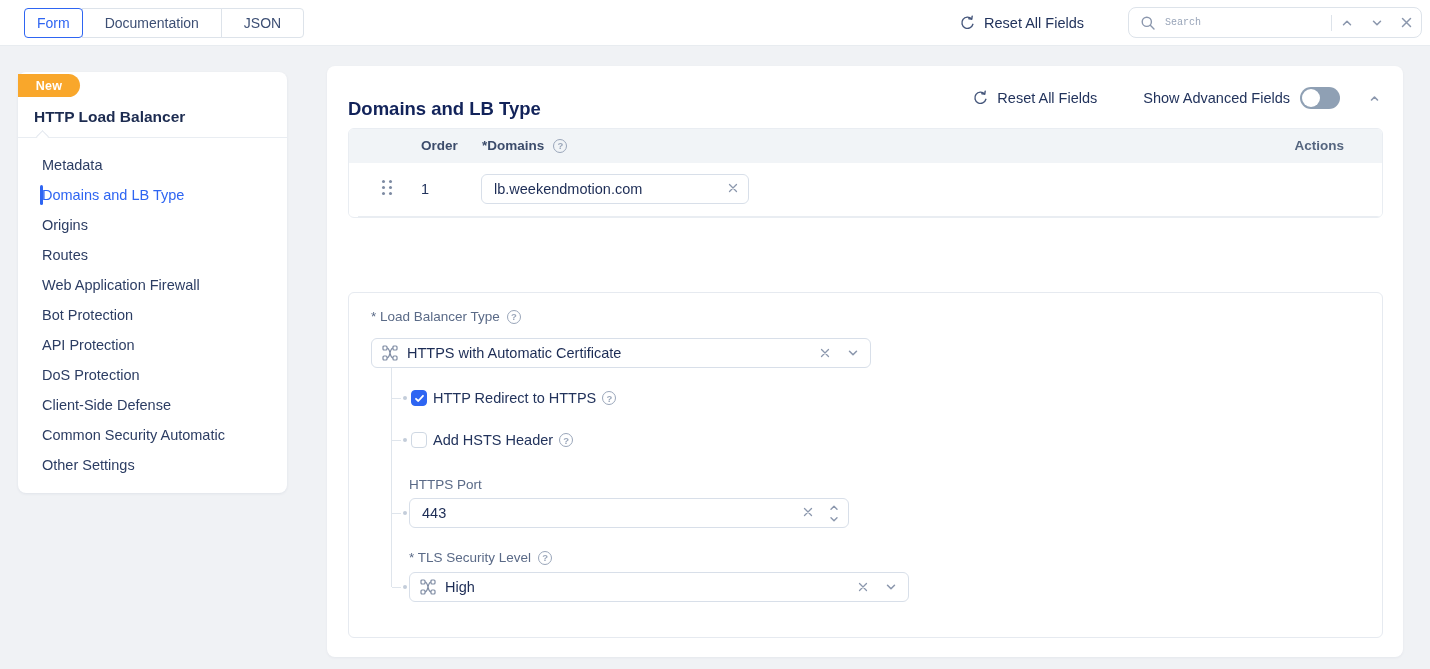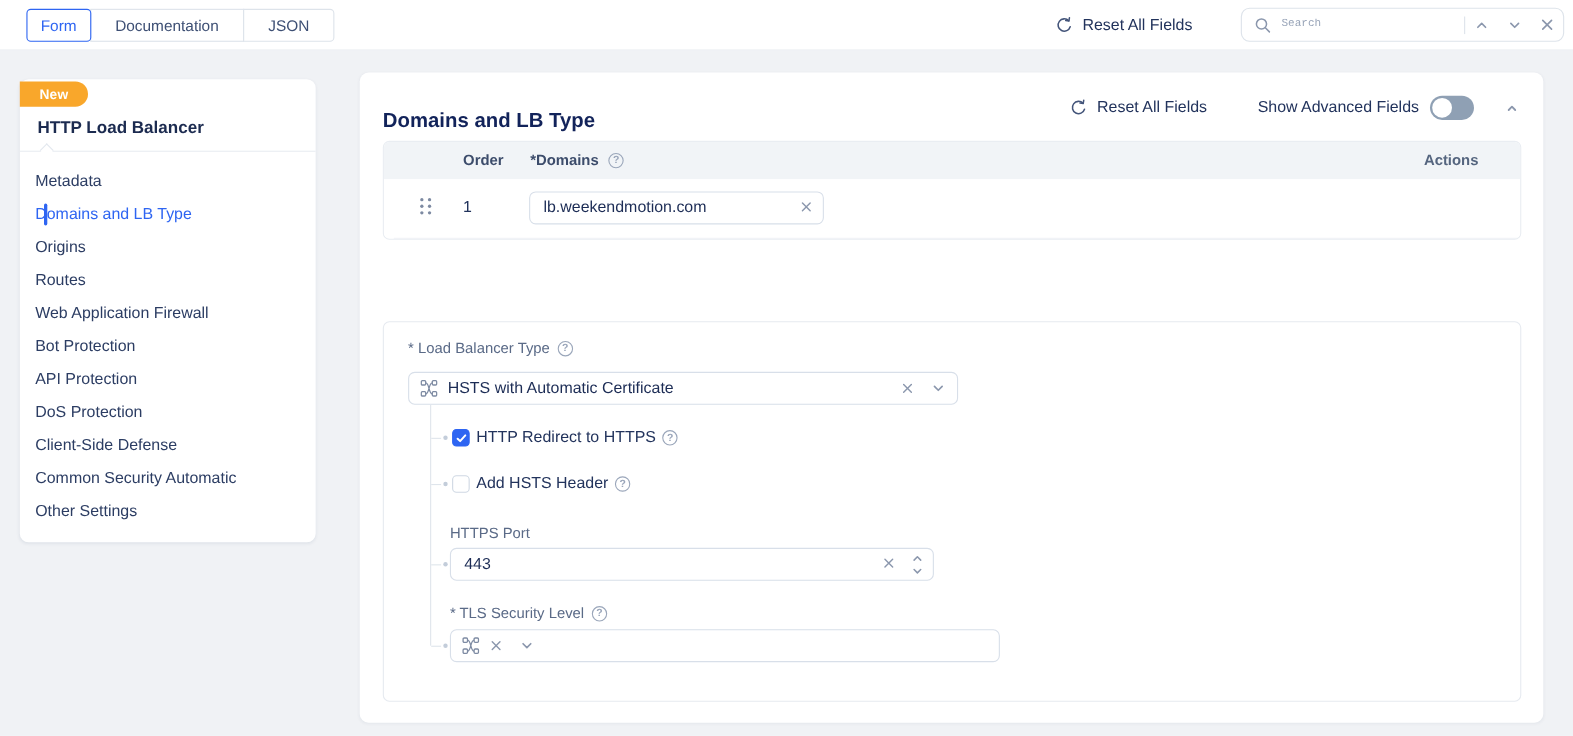--- a/index.html
+++ b/index.html
@@ -37,21 +37,21 @@
   .sidebar { position:absolute; left:18px; top:72px; width:269px; height:421px; background:#fff;
              border-radius:8px; box-shadow:0 1px 3px rgba(20,40,80,.07); }
   .badge { position:absolute; left:0; top:2px; width:62px; height:23px; background:#f9a72b;
            border-radius:0 12px 12px 0; color:#fff; font-size:12.5px; font-weight:bold;
            display:flex; align-items:center; justify-content:center; letter-spacing:.2px; }
   .sb-title { position:absolute; left:16px; top:36px; font-size:15.5px; font-weight:bold; color:#1c2b50; }
   .sb-rule { position:absolute; left:0; right:0; top:65px; height:1px; background:#e9edf2; }
   .sb-notch { position:absolute; left:20px; top:-5px; width:9px; height:9px; background:#fff;
               transform:rotate(45deg); border-left:1px solid #e2e7ee; border-top:1px solid #e2e7ee; }
   .nav { position:absolute; left:0; right:0; top:78px; }
-  .nav-item { height:30px; display:flex; align-items:center; padding-left:14px; font-size:14.5px;
+  .nav-item { height:30px; display:flex; align-items:center; padding-left:24px; font-size:14.5px;
               color:#2c3d63; cursor:pointer; position:relative; }
   .nav-item.active { color:#2e65f2; }
   .nav-item.active::before { content:''; position:absolute; left:22px; top:5px; bottom:5px; width:3px;
                              background:#2e65f2; border-radius:2px; }
 
   
   .main { position:absolute; left:327px; top:66px; width:1076px; height:591px; background:#fff;
           border-radius:8px; box-shadow:0 1px 3px rgba(20,40,80,.05); }
   .section-title { position:absolute; left:21px; top:17px; font-size:18.5px; font-weight:bold; color:#12235a; }
   .section-controls { position:absolute; right:20px; top:21px; display:flex; align-items:center; }
@@ -261,21 +261,21 @@
     <div class="select" style="left:22px; top:45px; width:500px;">
       <span class="oneof">
         <svg width="16" height="16" viewBox="0 0 16 16" fill="none" stroke="currentColor" stroke-width="1.2" stroke-linejoin="round">
           <rect x="1" y="1" width="4" height="4" rx="1"></rect>
             <rect x="1" y="11" width="4" height="4" rx="1"></rect>
           <rect x="11" y="1" width="4" height="4" rx="1"></rect>
             <rect x="11" y="11" width="4" height="4" rx="1"></rect>
           <path d="M5 3 C 8.5 3 7.5 13 11 13 M5 13 C 8.5 13 7.5 3 11 3"></path>
         </svg>
       </span>
-      <span class="val">HSTS with Automatic Certificate</span>
+      <span class="val">HTTPS with Automatic Certificate</span>
       <button class="x">
         <span>
           <svg width="12" height="12" viewBox="0 0 12 12" fill="none" stroke="currentColor" stroke-width="1.3" stroke-linecap="round">
               <path d="M2.5 2.5 L9.5 9.5 M9.5 2.5 L2.5 9.5"></path>
             </svg>
         </span>
       </button>
       <span class="chev">
         <svg width="14" height="14" viewBox="0 0 14 14" fill="none" stroke="currentColor" stroke-width="1.5" stroke-linecap="round" stroke-linejoin="round">
             <path d="M3.5 5.2 L7 8.8 L10.5 5.2"></path>
@@ -342,20 +342,21 @@
     <div class="select" style="left:60px; top:279px; width:500px;">
       <span class="oneof">
         <svg width="16" height="16" viewBox="0 0 16 16" fill="none" stroke="currentColor" stroke-width="1.2" stroke-linejoin="round">
           <rect x="1" y="1" width="4" height="4" rx="1"></rect>
             <rect x="1" y="11" width="4" height="4" rx="1"></rect>
           <rect x="11" y="1" width="4" height="4" rx="1"></rect>
             <rect x="11" y="11" width="4" height="4" rx="1"></rect>
           <path d="M5 3 C 8.5 3 7.5 13 11 13 M5 13 C 8.5 13 7.5 3 11 3"></path>
         </svg>
       </span>
+      <span class="val">High</span>
       <button class="x">
         <span>
           <svg width="12" height="12" viewBox="0 0 12 12" fill="none" stroke="currentColor" stroke-width="1.3" stroke-linecap="round">
               <path d="M2.5 2.5 L9.5 9.5 M9.5 2.5 L2.5 9.5"></path>
             </svg>
         </span>
       </button>
       <span class="chev">
         <svg width="14" height="14" viewBox="0 0 14 14" fill="none" stroke="currentColor" stroke-width="1.5" stroke-linecap="round" stroke-linejoin="round">
             <path d="M3.5 5.2 L7 8.8 L10.5 5.2"></path>

